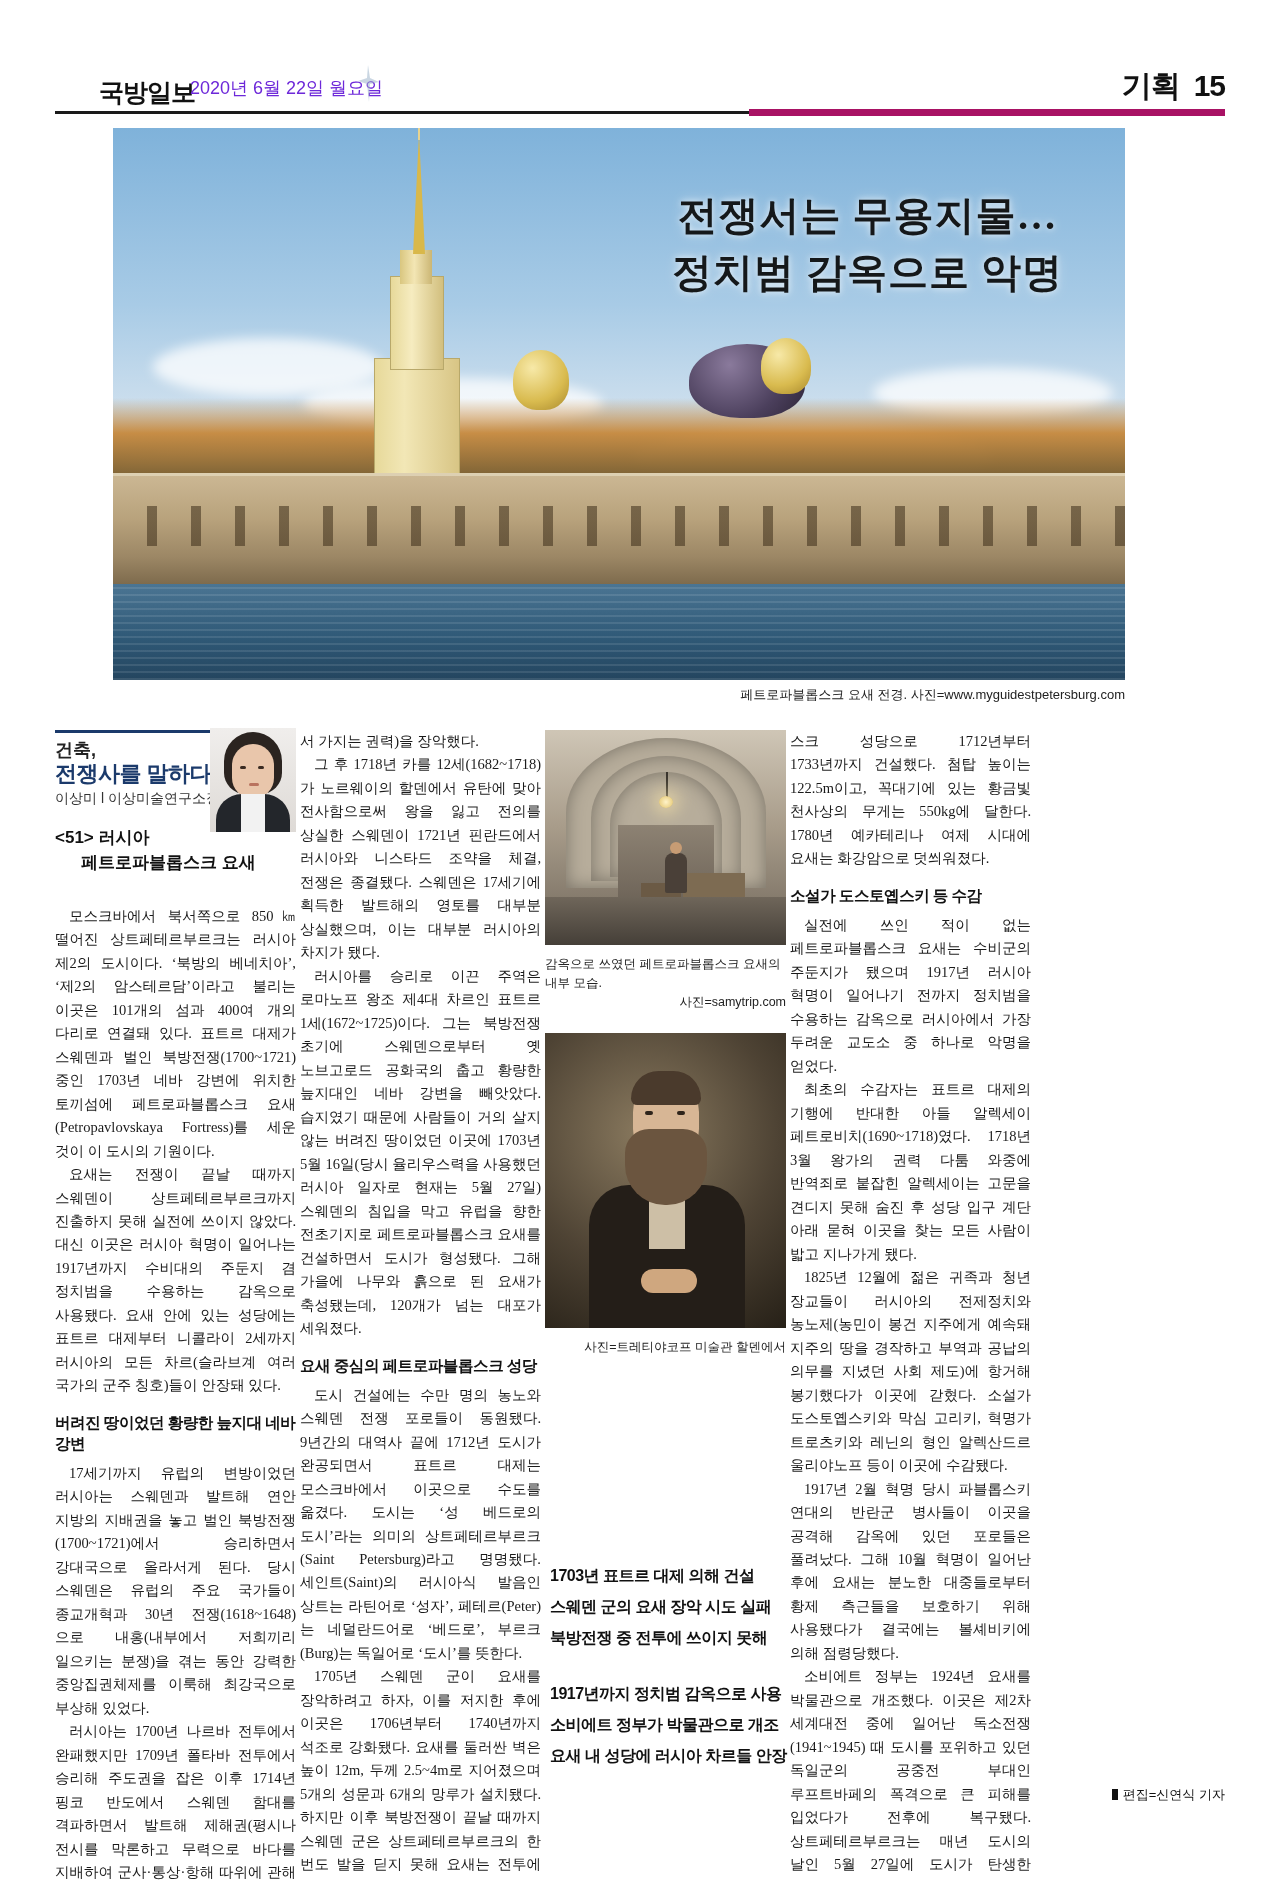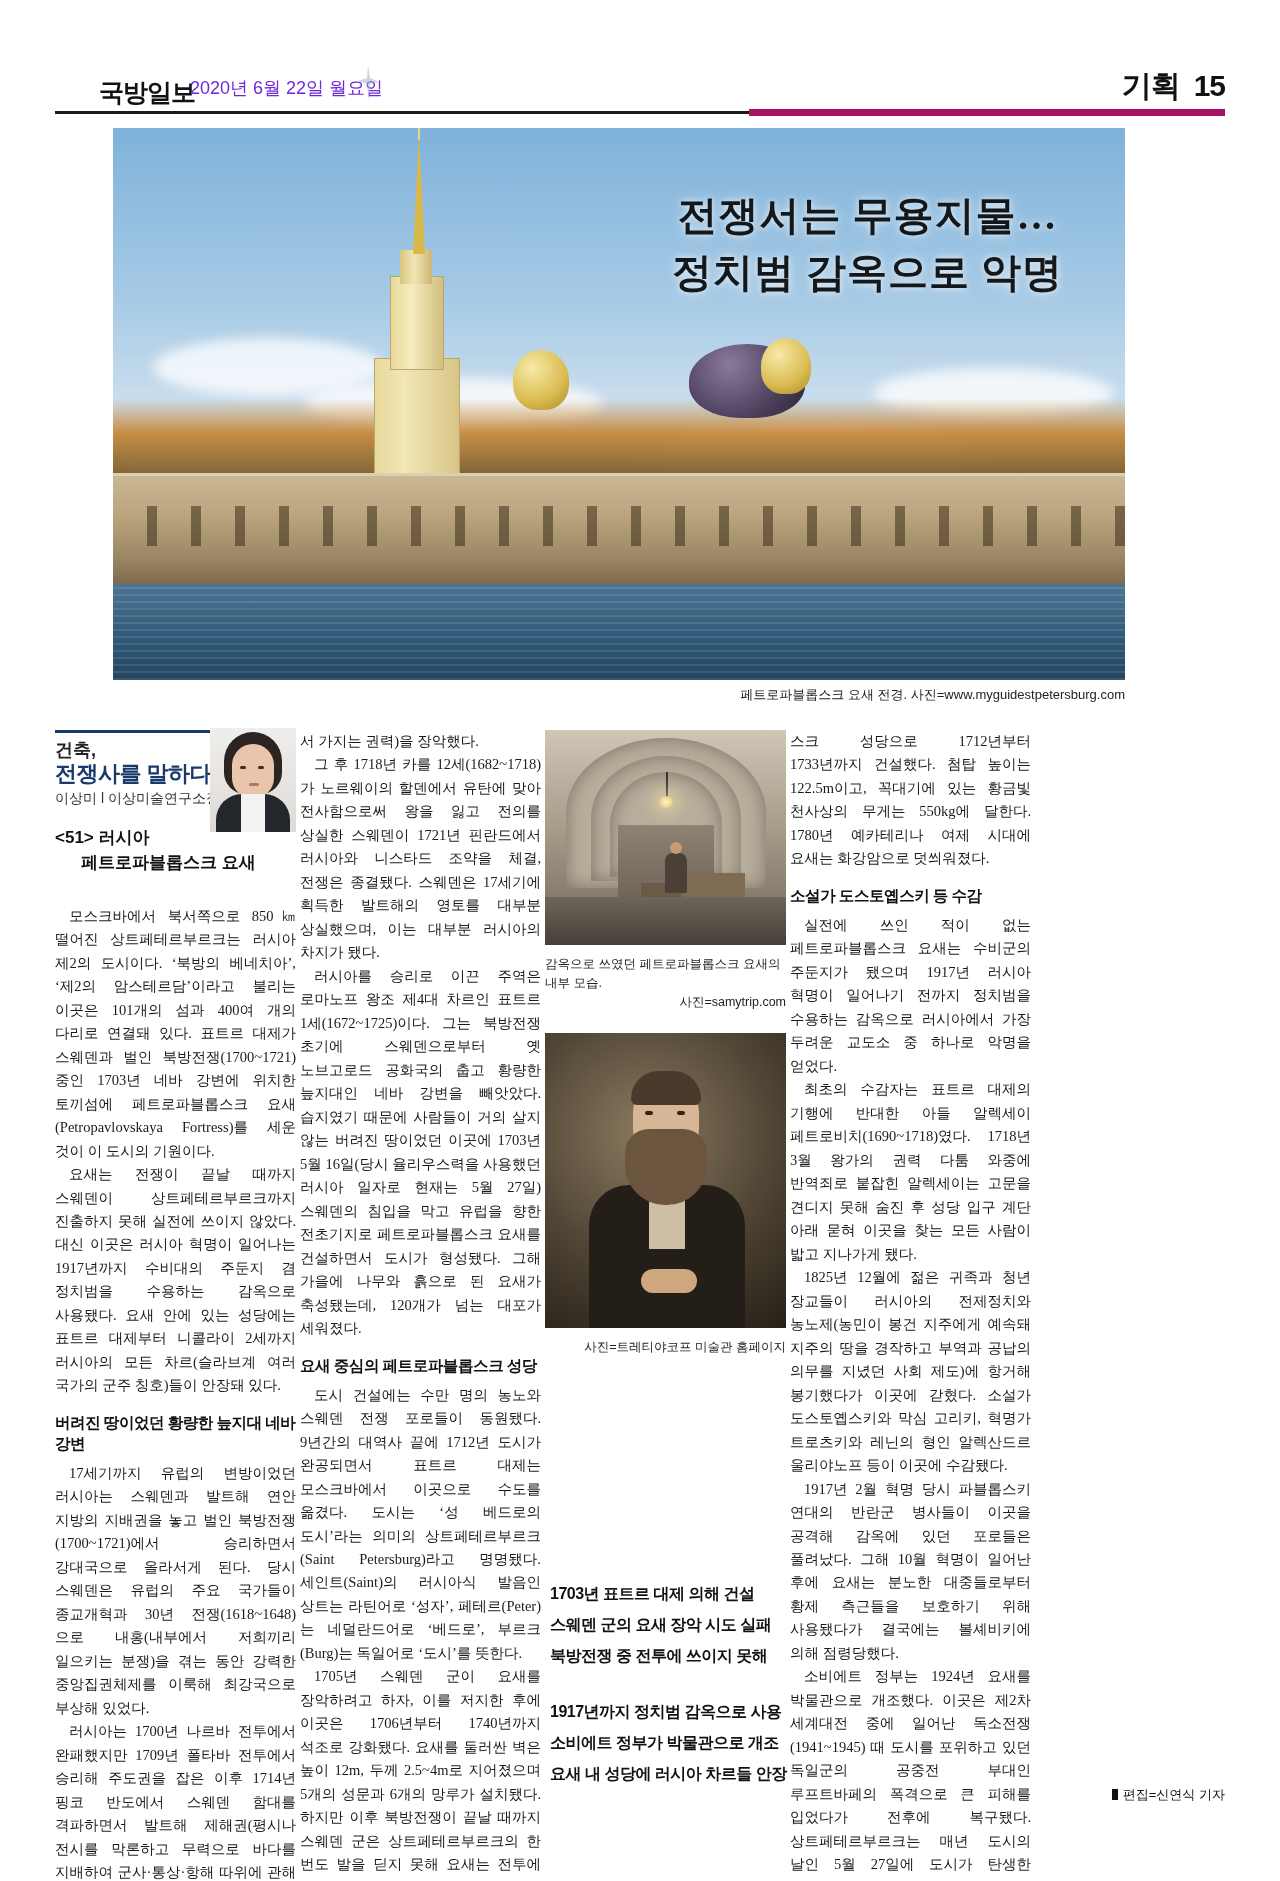--- a/index.html
+++ b/index.html
@@ -213,21 +213,20 @@
   .pp-body{position:absolute;left:44px;top:152px;width:156px;height:150px;border-radius:40px 40px 0 0;background:#241e18;}
   .pp-shirt{position:absolute;left:104px;top:156px;width:36px;height:60px;background:#cdbfa6;}
   .pp-hands{position:absolute;left:96px;top:236px;width:56px;height:24px;border-radius:14px;background:#cfa77f;}
 
   
   .summary{
     position:absolute; left:550px; top:1560px; width:245px;
     font-family:"Liberation Sans", sans-serif;
     font-weight:bold; font-size:16px; line-height:1.95; color:#111;
     letter-spacing:-.5px;
-    margin-top:18px;
   }
   .summary .grp + .grp{ margin-top:24px; }
 
   .endbyline{
     position:absolute; right:55px; top:1786px;
     font-family:"Liberation Sans", sans-serif;
     font-size:13px; color:#111;
   }
   .endbyline .sq{
     display:inline-block;width:6px;height:11px;background:#111;margin-right:5px;vertical-align:-1px;
@@ -348,21 +347,21 @@
     <div class="pp-shirt"></div>
     <div class="pp-head"></div>
     <div class="pp-hairtop"></div>
     <div class="pp-beard"></div>
     <div class="pp-eye l"></div>
     <div class="pp-eye r"></div>
     <div class="pp-hands"></div>
   </div>
   <div class="col c3" style="top:1338px;">
     <div class="caption">
-      <span class="credit">사진=트레티야코프 미술관 홈페이지</span>
+      <span class="credit">사진=트레티야코프 미술관 할덴에서</span>
     </div>
   </div>
 
   <div class="summary">
     <div class="grp">
       <div>1703년 표트르 대제 의해 건설</div>
       <div>스웨덴 군의 요새 장악 시도 실패</div>
       <div>북방전쟁 중 전투에 쓰이지 못해</div>
     </div>
     <div class="grp">

